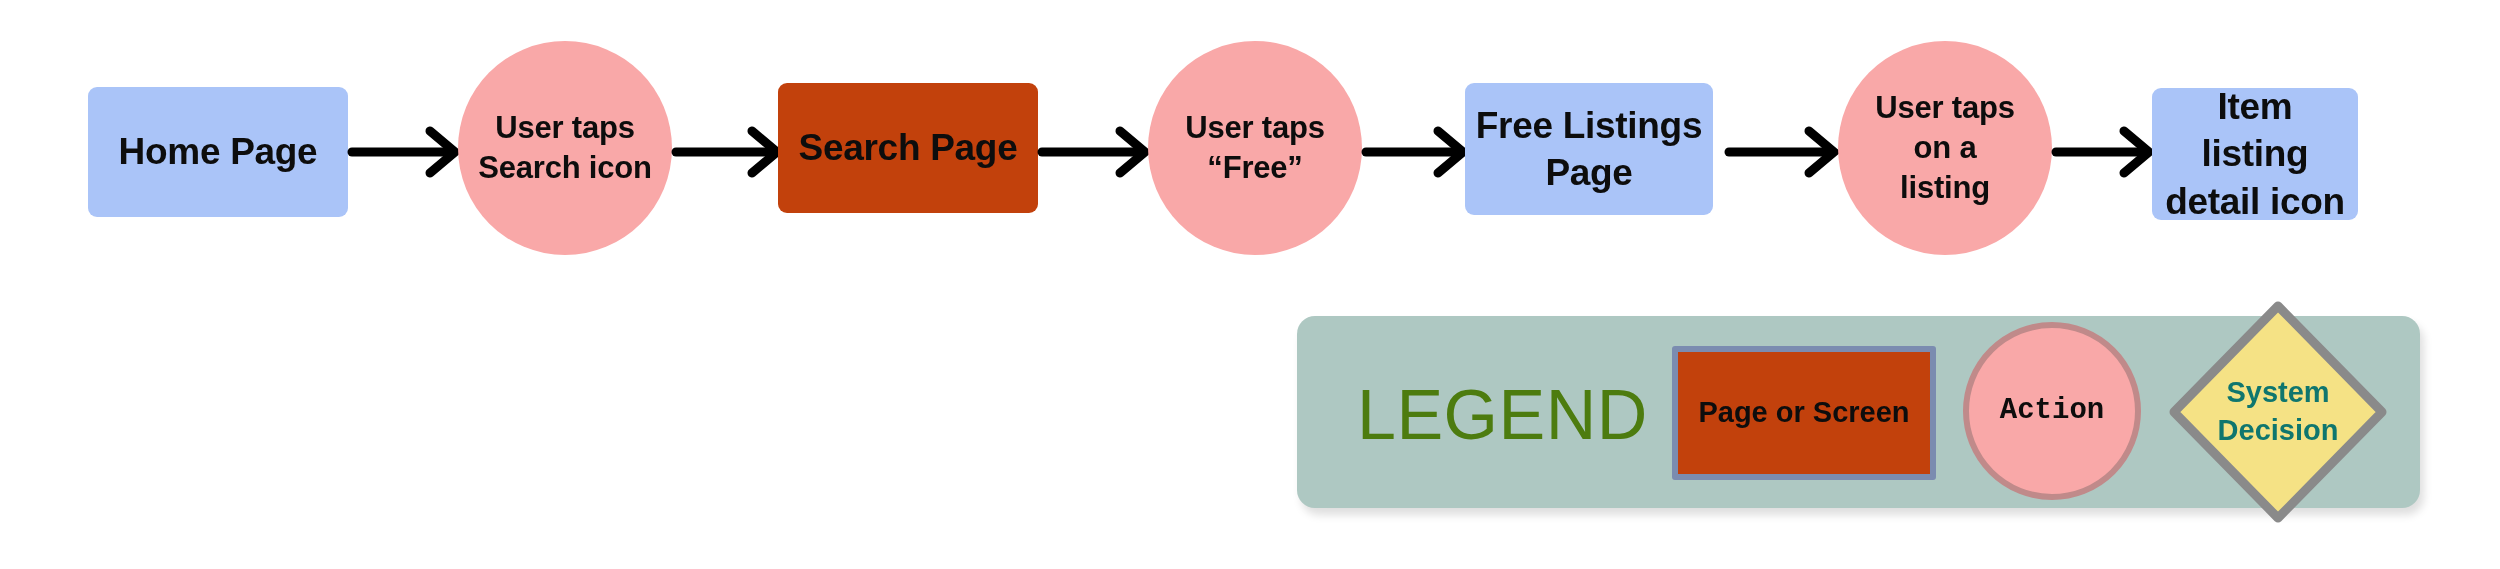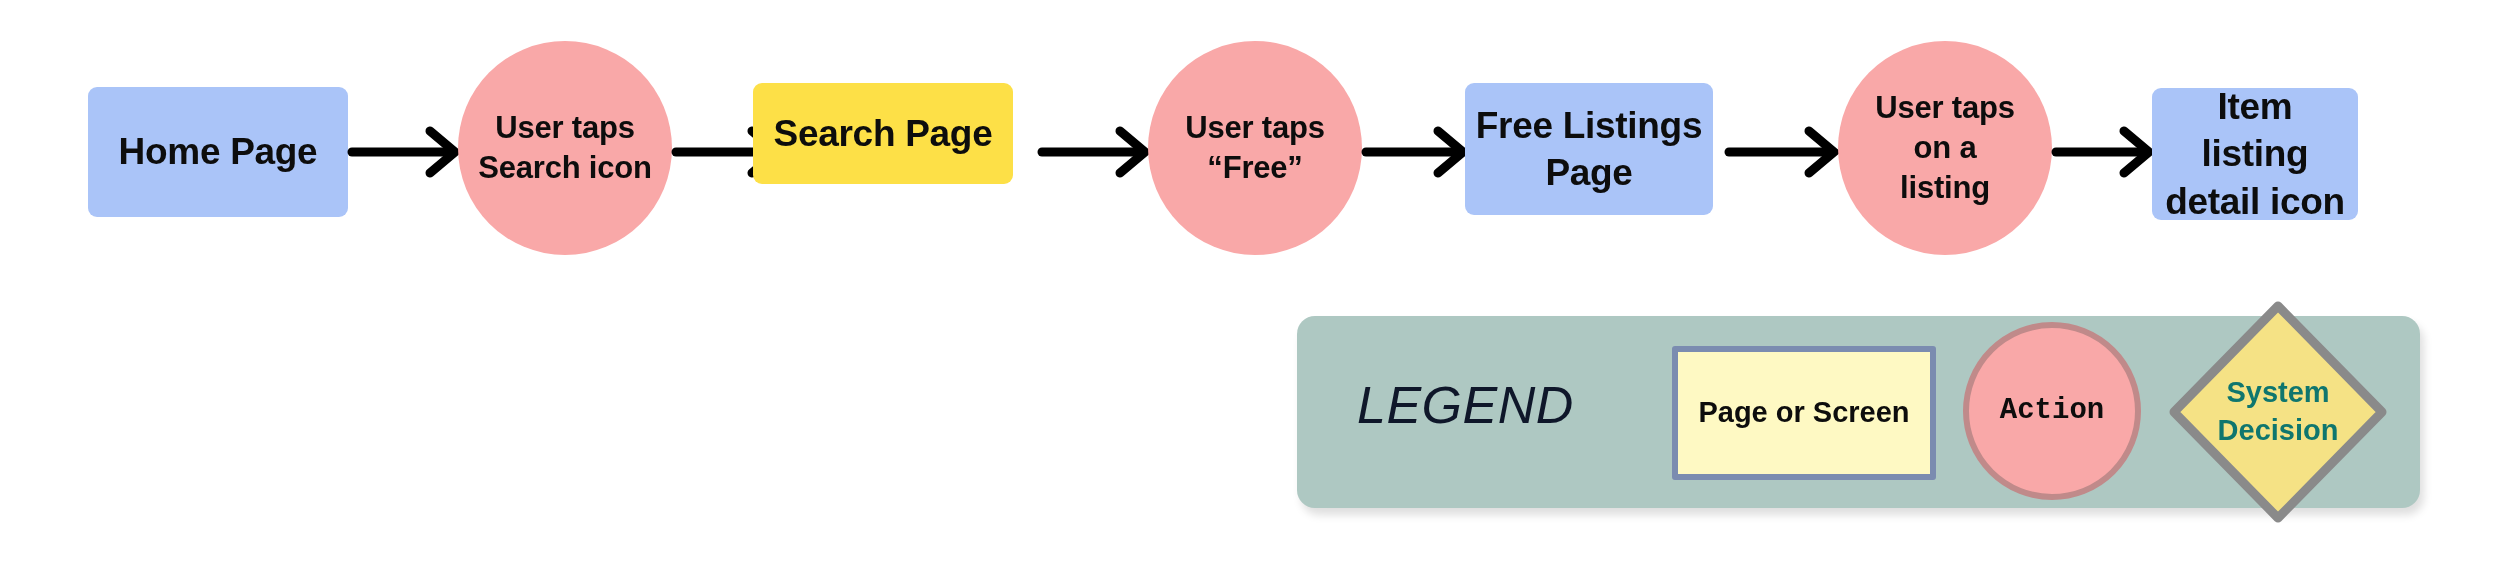--- a/index.html
+++ b/index.html
@@ -55,26 +55,25 @@
 
   
   #legend-panel {
     position: absolute;
     box-sizing: border-box;
     border-radius: 18px;
     box-shadow: 4px 7px 9px rgba(0,0,0,0.13);
   }
   #legend-title {
     position: absolute;
-    color: #0f172a;
-    font-size: 52px;
+    color: #4d7c0f;
+    font-size: 70px;
     font-weight: 500;
     letter-spacing: 0.5px;
     white-space: nowrap;
-    font-style: italic;
   }
   .legend-shape {
     position: absolute;
     display: flex;
     align-items: center;
     justify-content: center;
     text-align: center;
     color: #0d0d0d;
     font-weight: bold;
     font-size: 29px;
@@ -137,21 +136,21 @@
     </span>
   </div>
 
   <div class="arrow" id="arrow-2" style="left:676px; top:129px; width:108px;">
     <svg width="108" height="46" viewBox="0 0 108 46">
       <line x1="0" y1="23" x2="94" y2="23" stroke="#000000" stroke-width="9" stroke-linecap="round"></line>
       <polyline points="76,2 101,23 76,44" fill="none" stroke="#000000" stroke-width="9" stroke-linecap="round" stroke-linejoin="miter"></polyline>
     </svg>
   </div>
 
-  <div class="flow-node page-node" id="node-search-page" style="left:753px; top:83px; width:260px; height:101px; background:#fde047;">
+  <div class="flow-node page-node" id="node-search-page" style="left:778px; top:83px; width:260px; height:130px; background:#c2410c;">
     <span>
       <span class="lbl-line">Search Page</span>
     </span>
   </div>
 
   <div class="arrow" id="arrow-3" style="left:1042px; top:129px; width:110px;">
     <svg width="110" height="46" viewBox="0 0 110 46">
       <line x1="0" y1="23" x2="96" y2="23" stroke="#000000" stroke-width="9" stroke-linecap="round"></line>
       <polyline points="78,2 103,23 78,44" fill="none" stroke="#000000" stroke-width="9" stroke-linecap="round" stroke-linejoin="miter"></polyline>
     </svg>
@@ -204,21 +203,21 @@
     <span>
       <span class="lbl-line">Item listing</span>
       <span class="lbl-line">detail icon</span>
     </span>
   </div>
 
   <div id="legend-panel" style="left:1297px; top:316px; width:1123px; height:192px; background:#aec8c2;"></div>
 
   <div id="legend-title" style="left:1357px; top:375px;">LEGEND</div>
 
-  <div class="legend-shape" id="legend-page-shape" style="left:1672px; top:346px; width:264px; height:134px; background:#fef9c3; border-width:6px; border-color:#7b8cb0;">
+  <div class="legend-shape" id="legend-page-shape" style="left:1672px; top:346px; width:264px; height:134px; background:#c2410c; border-width:6px; border-color:#7b8cb0;">
     <span class="lbl-line">Page or Screen</span>
   </div>
 
   <div class="legend-shape" id="legend-action-shape" style="left:1963px; top:322px; width:178px; height:178px; background:#f9a8a8; border-width:6px; border-color:#c08a8a;">
     <span class="lbl-line">Action</span>
   </div>
 
   <div id="legend-decision-wrap" style="left:2165px; top:297px; width:226px; height:230px;">
     <svg width="226" height="230" viewBox="0 0 226 230">
       <polygon points="113,9 217,115 113,221 9,115" fill="#f5e285" stroke="#8a8a8a" stroke-width="9" stroke-linejoin="round"></polygon>

